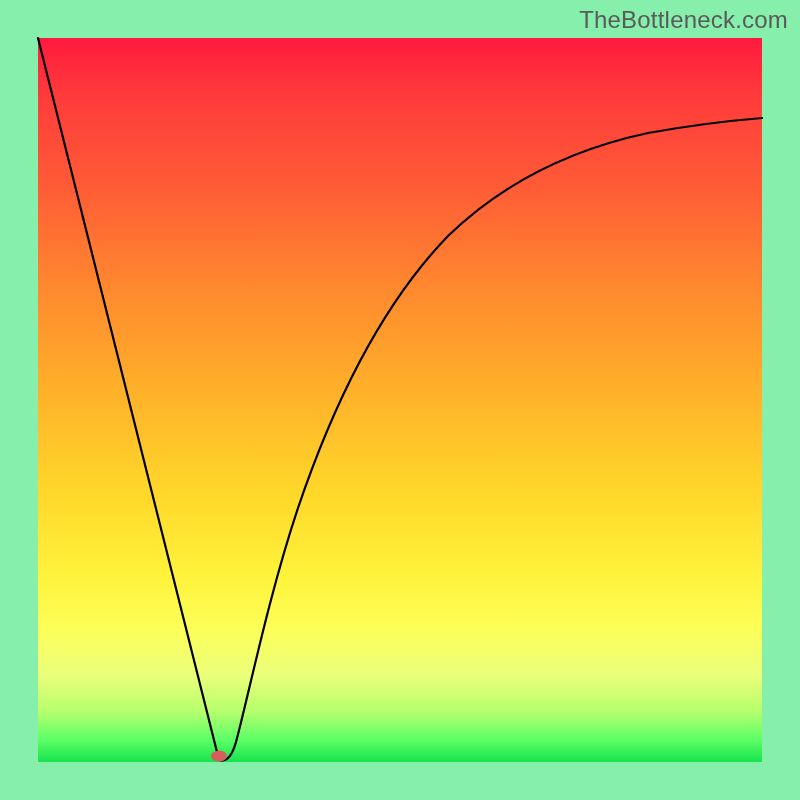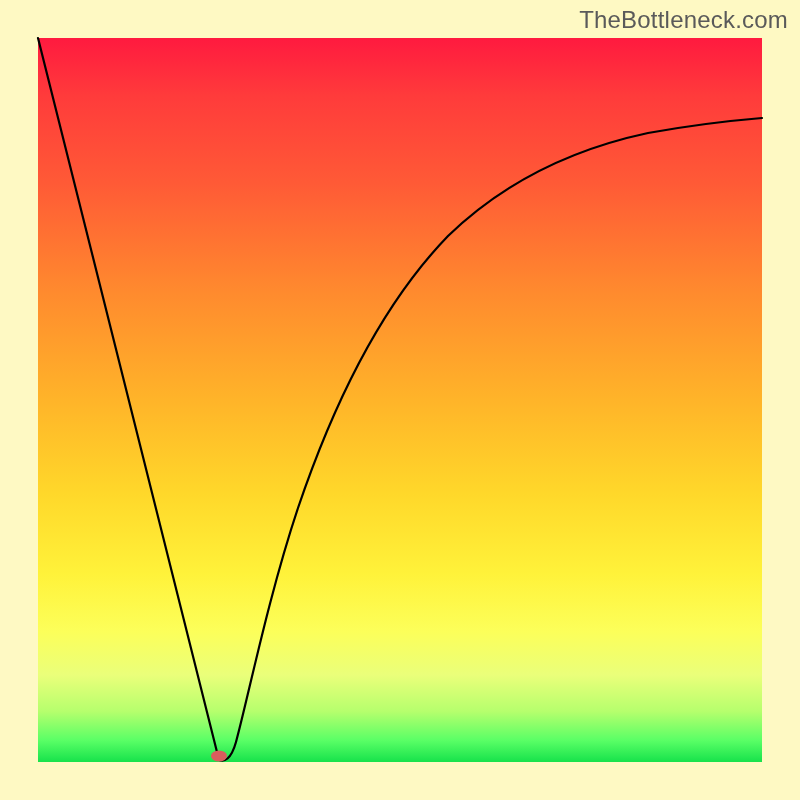--- a/index.html
+++ b/index.html
@@ -8,21 +8,21 @@
     width: 800px;
     height: 800px;
     overflow: hidden;
     background: #000;
     font-family: Arial, Helvetica, sans-serif;
   }
   .frame {
     position: relative;
     width: 800px;
     height: 800px;
-    background: #fef9c3;
+    background: #86efac;
   }
   .plot-area {
     position: absolute;
     left: 38px;
     top: 38px;
     width: 724px;
     height: 724px;
     
     background: linear-gradient(
       to bottom,

